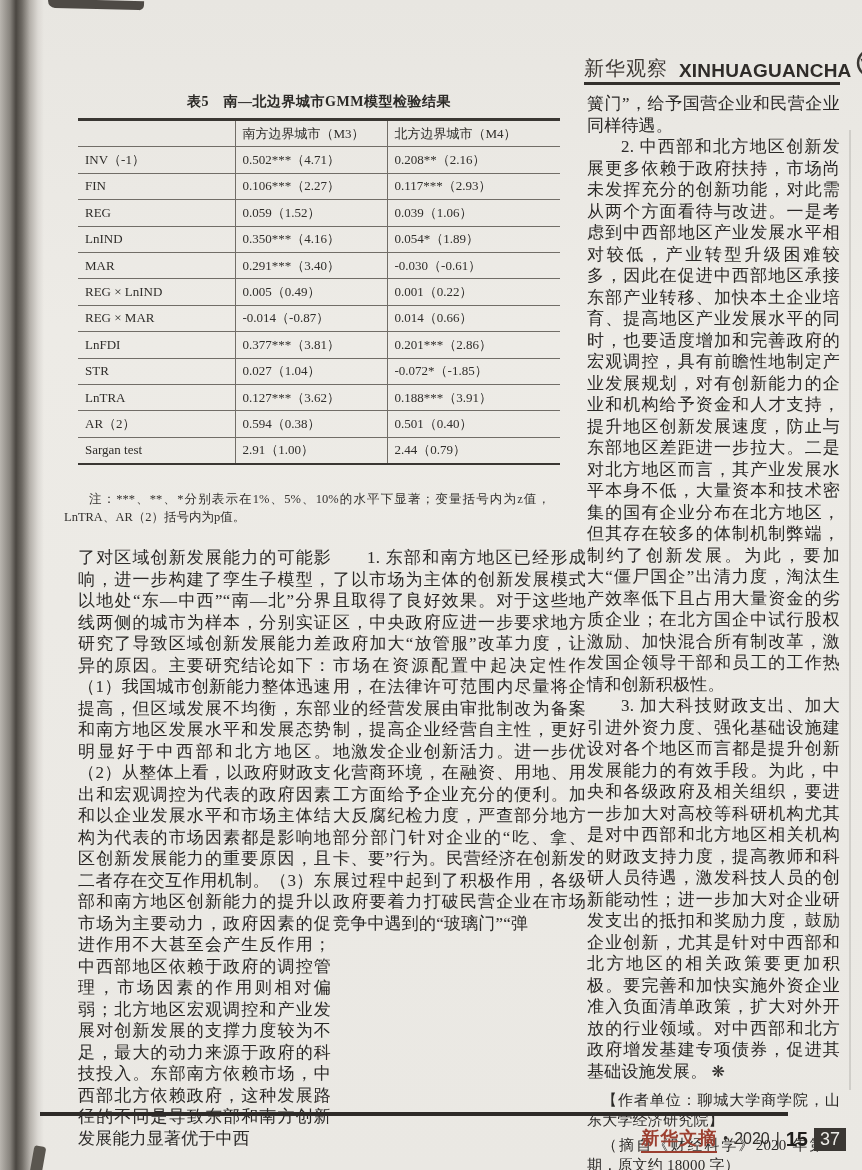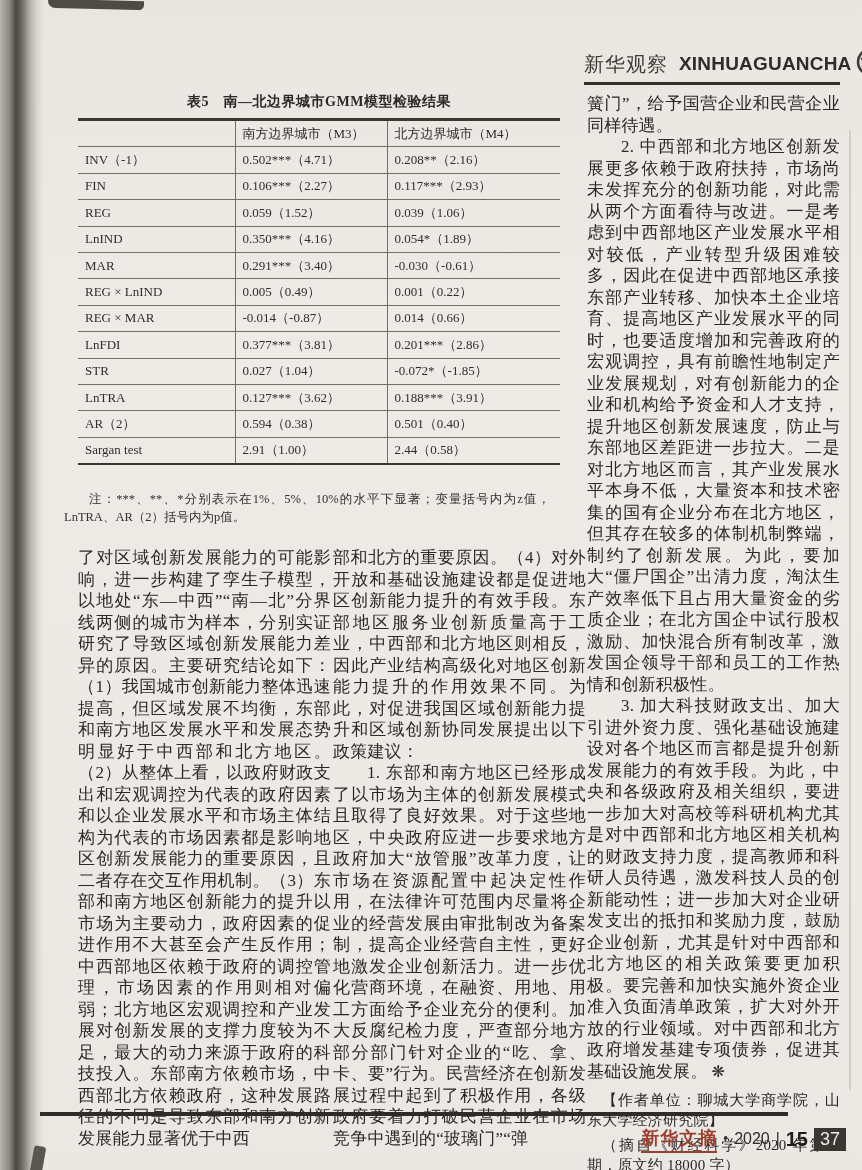--- a/index.html
+++ b/index.html
@@ -25,21 +25,21 @@
   }
   .right-artifact {
     position:absolute; left:849px; top:130px; width:2px; height:960px;
     background:rgba(120,115,108,0.22);
   }
 
   
   .header {
     position:absolute; left:584px; top:46px; width:256px; height:36px;
     border-bottom:3px solid #33302c;
-    display:flex; align-items:center; white-space:nowrap;
+    display:flex; align-items:flex-end; white-space:nowrap;
   }
   .header-cn { font-size:20px; color:#413c38; letter-spacing:1px; }
   .header-divider { display:inline-block; width:2px; height:24px; background:#3f3b37; margin:0 5px 0 6px; }
   .header-en { font-family:"Liberation Sans","DejaVu Sans",sans-serif; font-weight:bold; font-size:19px; letter-spacing:0.2px; color:#2f2c29; }
   .globe { margin-left:4px; flex:0 0 auto; }
 
   
   .tbl-wrap { position:absolute; left:78px; top:93px; width:482px; }
   .tbl-title { text-align:center; font-weight:bold; font-size:14px; line-height:18px; margin:0 0 7px 0; letter-spacing:0.5px; color:#2b2926; }
   table.gmm { border-collapse:collapse; table-layout:fixed; width:482px; border-top:3px solid #3a3733; border-bottom:2px solid #3a3733; }
@@ -172,33 +172,32 @@
         <td>0.188***（3.91）</td>
       </tr>
       <tr>
         <td>AR（2）</td>
         <td>0.594（0.38）</td>
         <td>0.501（0.40）</td>
       </tr>
       <tr>
         <td>Sargan test</td>
         <td>2.91（1.00）</td>
-        <td>2.44（0.58）</td>
+        <td>2.44（0.79）</td>
       </tr>
     </tbody>
       </table>
   </div>
   <div class="tbl-note">注：***、**、*分别表示在1%、5%、10%的水平下显著；变量括号内为z值，LnTRA、AR（2）括号内为p值。</div>
 
   <div class="col" id="col-left">
     <p>了对区域创新发展能力的可能影响，进一步构建了孪生子模型，以地处“东—中西”“南—北”分界线两侧的城市为样本，分别实证研究了导致区域创新发展能力差异的原因。主要研究结论如下：（1）我国城市创新能力整体迅速提高，但区域发展不均衡，东部和南方地区发展水平和发展态势明显好于中西部和北方地区。（2）从整体上看，以政府财政支出和宏观调控为代表的政府因素和以企业发展水平和市场主体结构为代表的市场因素都是影响地区创新发展能力的重要原因，且二者存在交互作用机制。（3）东部和南方地区创新能力的提升以市场为主要动力，政府因素的促进作用不大甚至会产生反作用；中西部地区依赖于政府的调控管理，市场因素的作用则相对偏弱；北方地区宏观调控和产业发展对创新发展的支撑力度较为不足，最大的动力来源于政府的科技投入。东部南方依赖市场，中西部北方依赖政府，这种发展路径的不同是导致东部和南方创新发展能力显著优于中西</p>
   </div>
 
   <div class="col" id="col-mid">
-    <p>部和北方的重要原因。（4）对外开放和基础设施建设都是促进地区创新能力提升的有效手段。东部地区服务业创新质量高于工业，中西部和北方地区则相反，因此产业结构高级化对地区创新能力提升的作用效果不同。为此，对促进我国区域创新能力提升和区域创新协同发展提出以下政策建议：</p>
     <p class="ind">1. 东部和南方地区已经形成了以市场为主体的创新发展模式且取得了良好效果。对于这些地区，中央政府应进一步要求地方政府加大“放管服”改革力度，让市场在资源配置中起决定性作用，在法律许可范围内尽量将企业的经营发展由审批制改为备案制，提高企业经营自主性，更好地激发企业创新活力。进一步优化营商环境，在融资、用地、用工方面给予企业充分的便利。加大反腐纪检力度，严查部分地方部分部门针对企业的“吃、拿、卡、要”行为。民营经济在创新发展过程中起到了积极作用，各级政府要着力打破民营企业在市场竞争中遇到的“玻璃门”“弹</p>
   </div>
 
   <div class="col" id="col-right">
     <p>簧门”，给予国营企业和民营企业同样待遇。</p>
     <p class="ind">2. 中西部和北方地区创新发展更多依赖于政府扶持，市场尚未发挥充分的创新功能，对此需从两个方面看待与改进。一是考虑到中西部地区产业发展水平相对较低，产业转型升级困难较多，因此在促进中西部地区承接东部产业转移、加快本土企业培育、提高地区产业发展水平的同时，也要适度增加和完善政府的宏观调控，具有前瞻性地制定产业发展规划，对有创新能力的企业和机构给予资金和人才支持，提升地区创新发展速度，防止与东部地区差距进一步拉大。二是对北方地区而言，其产业发展水平本身不低，大量资本和技术密集的国有企业分布在北方地区，但其存在较多的体制机制弊端，制约了创新发展。为此，要加大“僵尸国企”出清力度，淘汰生产效率低下且占用大量资金的劣质企业；在北方国企中试行股权激励、加快混合所有制改革，激发国企领导干部和员工的工作热情和创新积极性。</p>
     <p class="ind"><span>3. 加大科技财政支出、加大引进外资力度、强化基础设施建设对各个地区而言都是提升创新发展能力的有效手段。为此，中央和各级政府及相关组织，要进一步加大对高校等科研机构尤其是对中西部和北方地区相关机构的财政支持力度，提高教师和科研人员待遇，激发科技人员的创新能动性；进一步加大对企业研发支出的抵扣和奖励力度，鼓励企业创新，尤其是针对中西部和北方地区的相关政策要更加积极。要完善和加快实施外资企业准入负面清单政策，扩大对外开放的行业领域。对中西部和北方政府增发基建专项债券，促进其基础设施发展。</span><span class="endmark">❋</span></p>
     <p class="author">【作者单位：聊城大学商学院，山东大学经济研究院】</p>
     <p class="source">（摘自《财经科学》2020 年第 2 期，原文约 18000 字）</p>
   </div>

